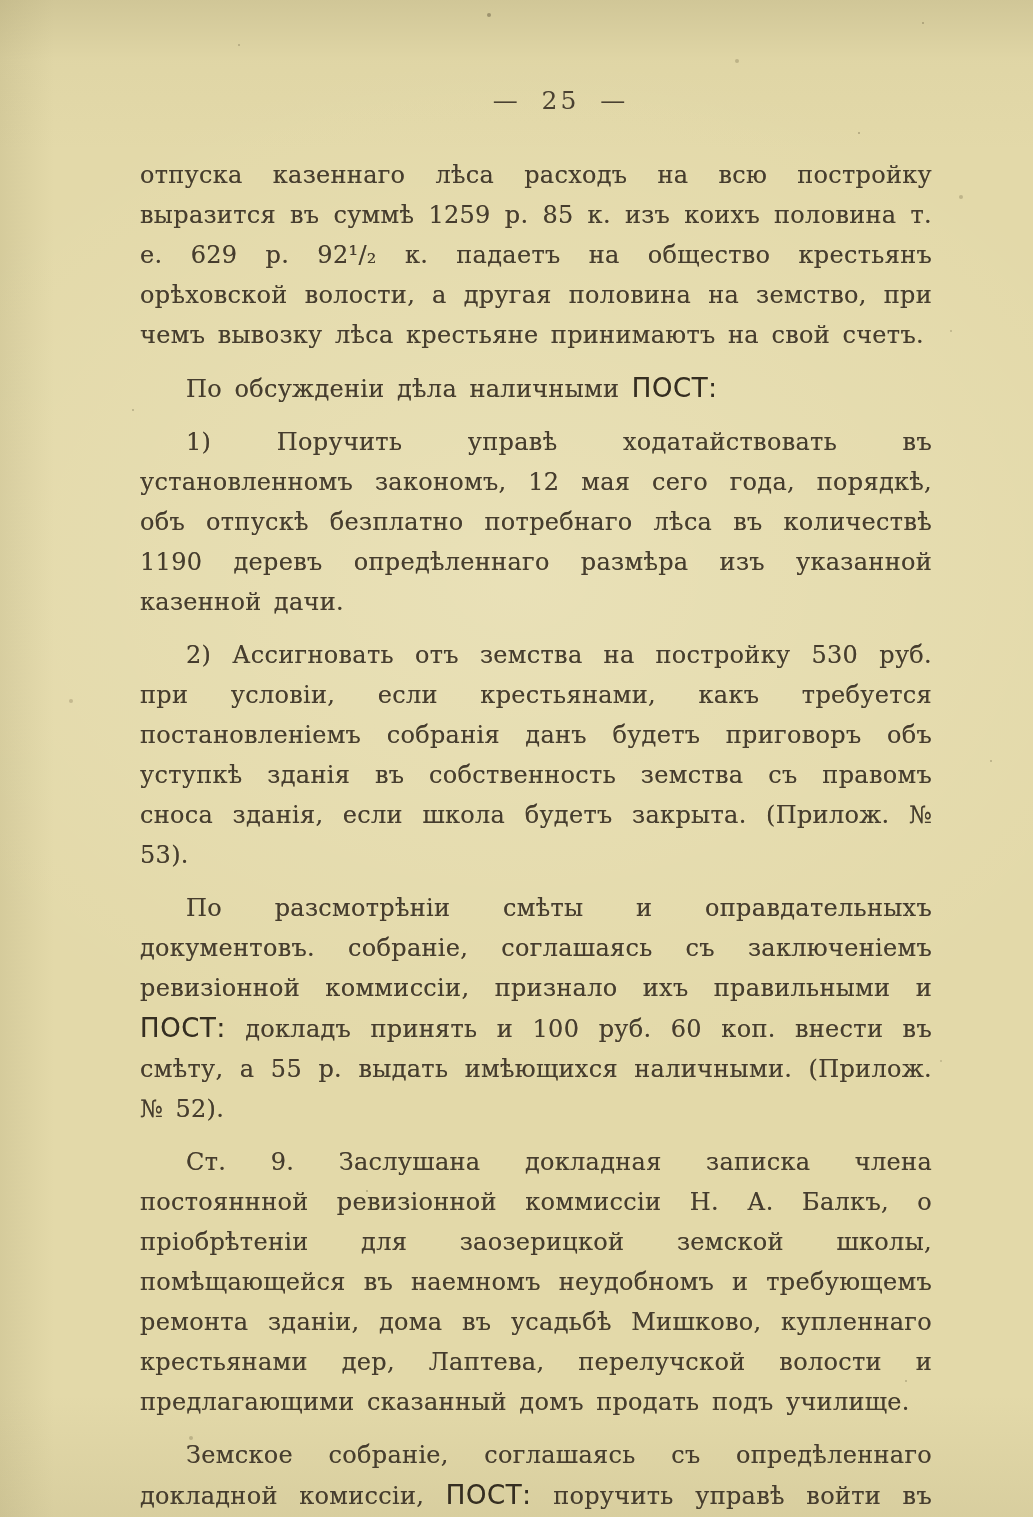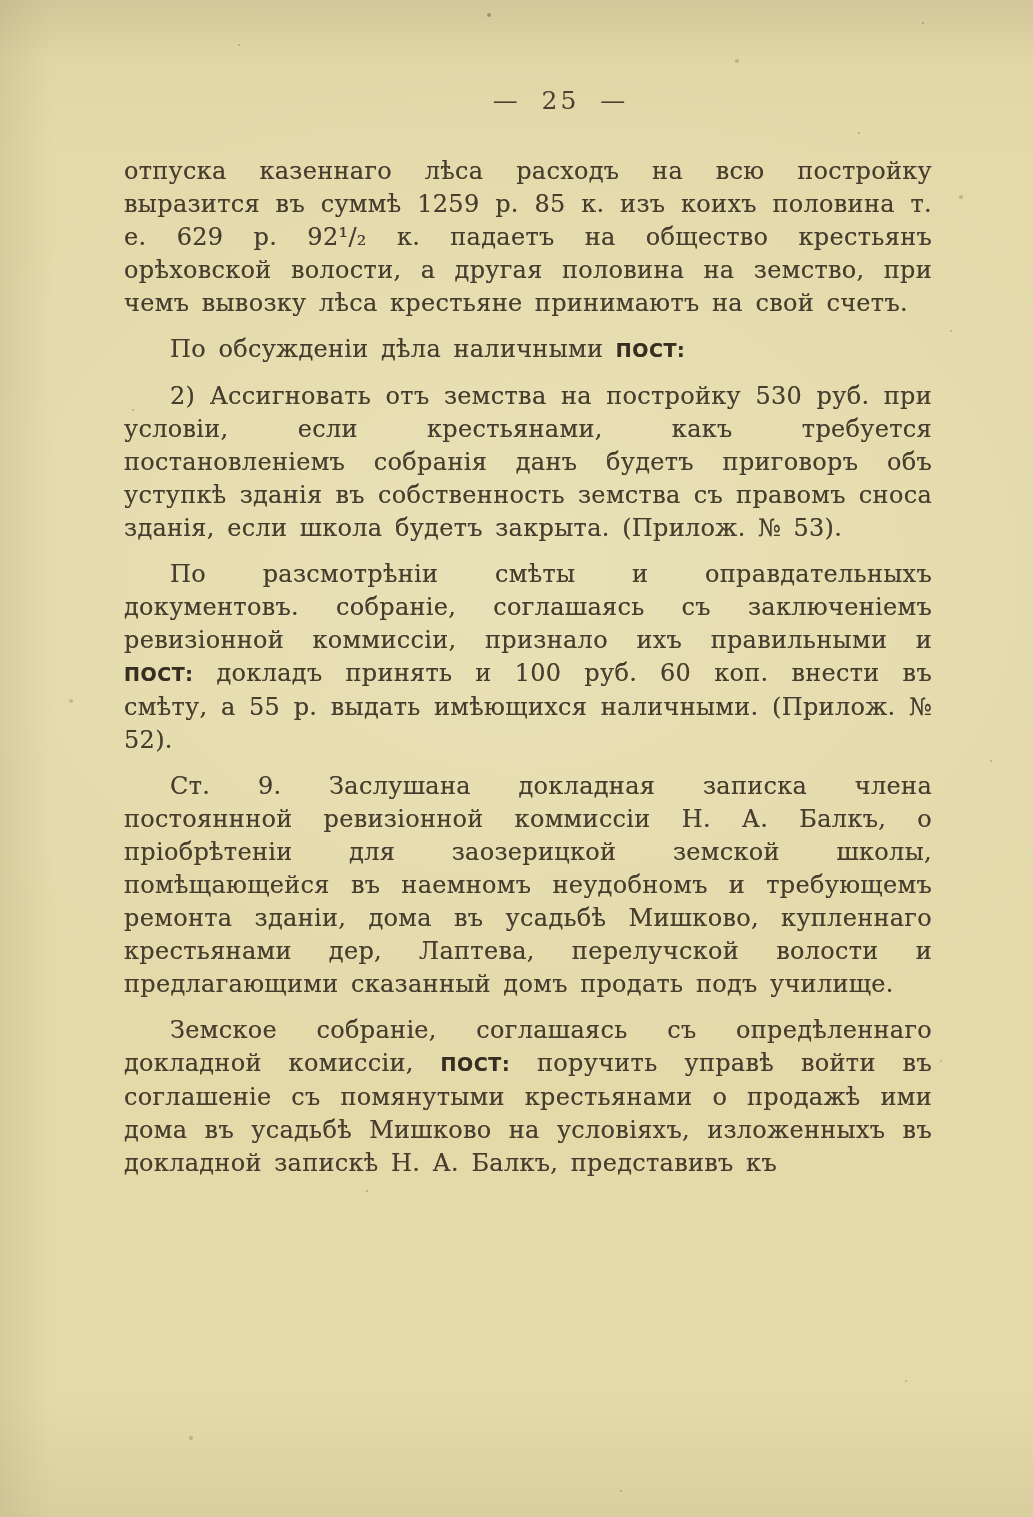--- a/index.html
+++ b/index.html
@@ -51,52 +51,53 @@
     font-size: 25px;
     letter-spacing: 3px;
     word-spacing: 10px;
     color: #4a4132;
   }
   .text-block {
     margin: 40px 145px 0 80px;
     width: 808px;
   }
   p.para {
-    margin: 0 0 13px 0;
+    margin: 0 0 13px 16px;
     font-size: 24px;
-    line-height: 33px;
+    line-height: 40px;
     text-align: justify;
     text-indent: 46px;
     word-spacing: 4.5px;
     letter-spacing: 0.3px;
     text-shadow: 0 0 0.6px rgba(70,61,46,0.55);
   }
   p.para.noindent { text-indent: 0; }
   .kw {
     font-family: "DejaVu Sans", sans-serif;
-    font-weight: 700;
-    font-size: 19px;
+    font-weight: 400;
+    font-size: 26px;
     color: #352e21;
     letter-spacing: 0.6px;
   }
 </style>
 </head>
 <body>
 
 <div class="page">
   <div class="speckles"></div>
 
   <p class="page-number">— 25 —</p>
 
   <div class="text-block">
 
     <p class="para noindent"><span>отпуска казеннаго лѣса расходъ на всю постройку выразится въ суммѣ 1259 р. 85 к. изъ коихъ половина т. е. 629 р. 92¹/₂ к. падаетъ на общество крестьянъ орѣховской волости, а другая половина на земство, при чемъ вывозку лѣса крестьяне принимаютъ на свой счетъ.</span></p>
 
     <p class="para"><span>По обсужденіи дѣла наличными </span><span class="kw">ПОСТ:</span></p>
 
+    <p class="para"><span>1) Поручить управѣ ходатайствовать въ установленномъ закономъ, 12 мая сего года, порядкѣ, объ отпускѣ безплатно потребнаго лѣса въ количествѣ 1190 деревъ опредѣленнаго размѣра изъ указанной казенной дачи.</span></p>
 
     <p class="para"><span>2) Ассигновать отъ земства на постройку 530 руб. при условіи, если крестьянами, какъ требуется постановленіемъ собранія данъ будетъ приговоръ объ уступкѣ зданія въ собственность земства съ правомъ сноса зданія, если школа будетъ закрыта. (Прилож. № 53).</span></p>
 
 
     <p class="para"><span>По разсмотрѣніи смѣты и оправдательныхъ документовъ. собраніе, соглашаясь съ заключеніемъ ревизіонной коммиссіи, признало ихъ правильными и </span><span class="kw">ПОСТ:</span><span> докладъ принять и 100 руб. 60 коп. внести въ смѣту, а 55 р. выдать имѣющихся наличными. (Прилож. № 52).</span></p>
 
     <p class="para"><span>Ст. 9. Заслушана докладная записка члена постояннной ревизіонной коммиссіи Н. А. Балкъ, о пріобрѣтеніи для заозерицкой земской школы, помѣщающейся въ наемномъ неудобномъ и требующемъ ремонта зданіи, дома въ усадьбѣ Мишково, купленнаго крестьянами дер, Лаптева, перелучской волости и предлагающими сказанный домъ продать подъ училище.</span></p>
 
     <p class="para"><span>Земское собраніе, соглашаясь съ опредѣленнаго докладной комиссіи, </span><span class="kw">ПОСТ:</span><span> поручить управѣ войти въ соглашеніе съ помянутыми крестьянами о продажѣ ими дома въ усадьбѣ Мишково на условіяхъ, изложенныхъ въ докладной запискѣ Н. А. Балкъ, представивъ къ</span></p>
 

